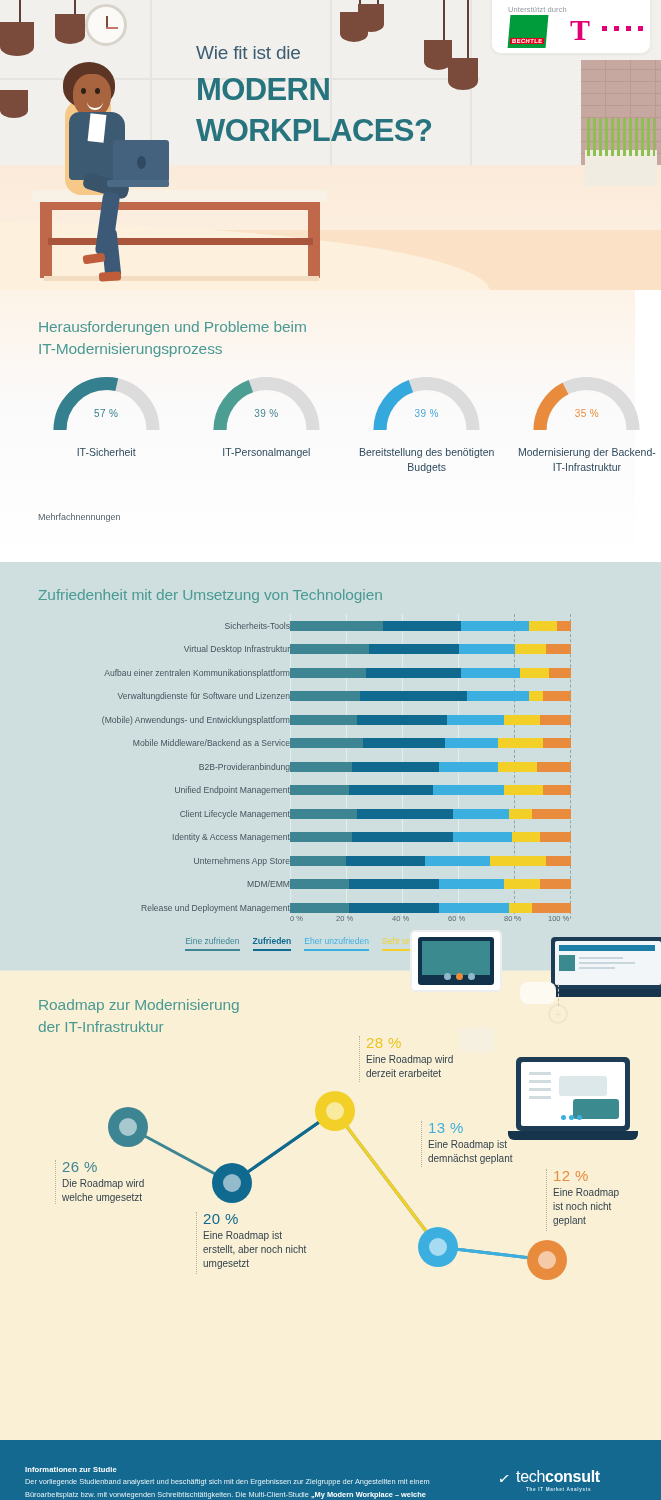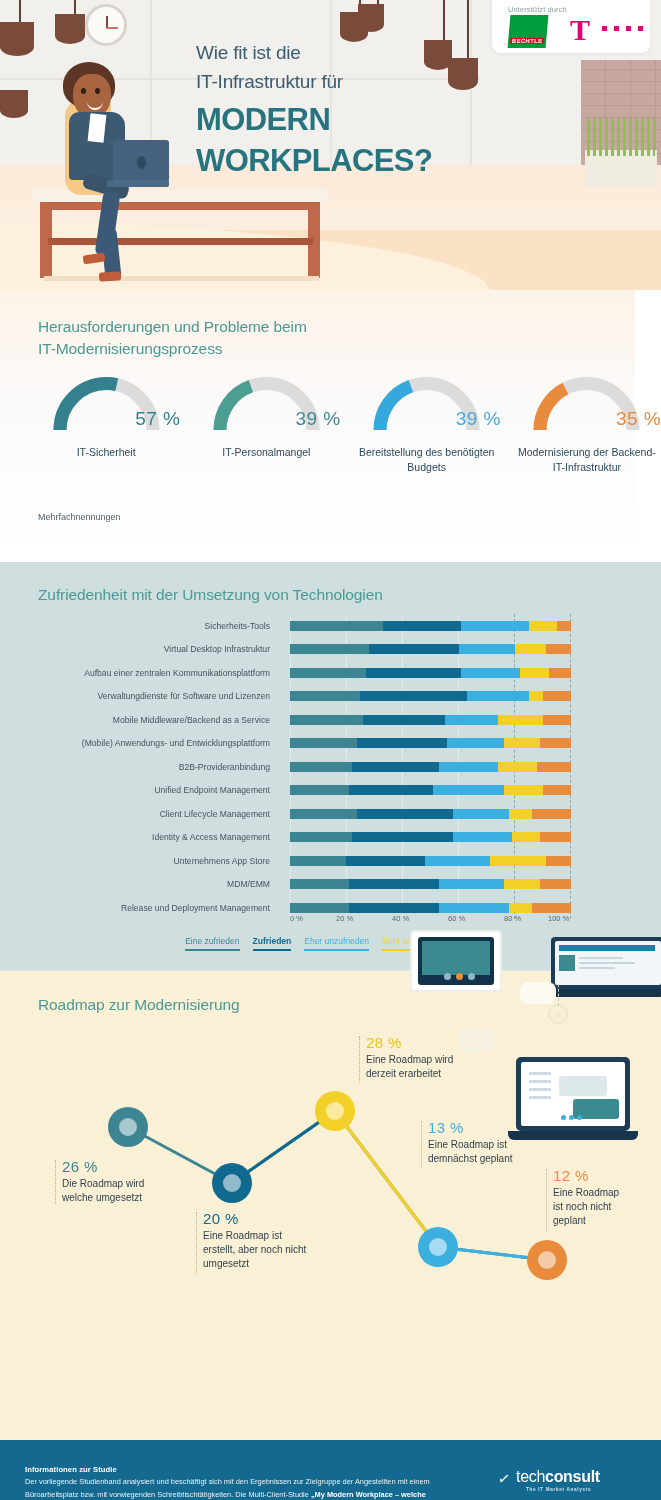--- a/index.html
+++ b/index.html
@@ -122,37 +122,37 @@
   }
   .sec-title{
     color:#4a9a93; font-size:15.5px; line-height:1.45; letter-spacing:-.1px;
   }
   .gauges{ position:absolute; left:0; top:82px; width:661px; display:flex; }
   .gauge-cell{ width:150px; margin-left:12px; text-align:center; position:relative;}
   .gauge-cell:nth-child(1){ margin-left:32px;}
   .gauge-wrap{ position:relative; width:113px; height:60px; margin:0 auto; overflow:hidden;}
   .gauge-svg{ display:block; }
   .gauge-val{
-    position:absolute; left:0; right:0; top:36px; text-align:right;
-    font-size:19px; letter-spacing:.4px;
+    position:absolute; left:0; right:0; top:36px; text-align:center;
+    font-size:10px; letter-spacing:.4px;
   }
   .gauge-lab{
     margin-top:13px; font-size:10.5px; color:#2e4a5c; line-height:1.42;
   }
   .multi-note{ position:absolute; left:38px; top:222px; font-size:9px; color:#53616b;}
 
   
   .sec-chart{
     position:relative; width:661px; height:400px; background:#cfdfe0;
   }
   .chart-title{ position:absolute; left:38px; top:22px; }
   .chart-area{ position:absolute; left:0; top:52px; width:661px; }
   .row{ display:flex; align-items:center; height:23.5px;}
   .row-label{
-    width:290px; text-align:right; padding-right:20px;
+    width:290px; text-align:right; padding-right:0;
     font-size:8.6px; color:#44545c; white-space:nowrap;
   }
   .row-bars{ position:relative; width:280px; height:10px; }
   .seg{ position:absolute; top:0; height:10px; }
   .gridline{ position:absolute; top:0; width:1px; height:305px; background:rgba(255,255,255,.45);}
   .gridline.dashed{
     background:none;
     border-left:1px dashed rgba(90,120,130,.55);
   }
   .xaxis{ position:absolute; left:290px; top:300px; width:285px; height:14px;}
@@ -301,21 +301,20 @@
     <div class="p-laptop-dot"></div>
     <div class="p-laptop-base"></div>
     <div class="p-leg2"></div>
     <div class="p-leg3"></div>
     <div class="p-shoe" style="left:28px;top:196px;transform:rotate(-8deg);"></div>
     <div class="p-shoe" style="left:44px;top:214px;transform:rotate(-4deg);"></div>
   </div>
 
   <div class="hero-title">
     <div class="hero-l1">Wie fit ist die</div>
-    <div class="hero-l2">IT-Infrastruktur für</div>
     <div class="hero-big">MODERN</div>
     <div class="hero-big">WORKPLACES?</div>
   </div>
 
   <div class="support-box">
     <div class="support-label">Unterstützt durch</div>
     <div class="bechtle-logo">
       <div class="bechtle-text">BECHTLE</div>
     </div>
     <div class="tlogo">
@@ -430,37 +429,37 @@
           <div class="row-label">Verwaltungdienste für Software und Lizenzen</div>
           <div class="row-bars">
             <div class="seg" style="left: 0px; width: 70.25px; background: rgb(61, 133, 147);"></div>
             <div class="seg" style="left: 70.25px; width: 106.78px; background: rgb(16, 105, 143);"></div>
             <div class="seg" style="left: 177.03px; width: 61.82px; background: rgb(59, 176, 224);"></div>
             <div class="seg" style="left: 238.85px; width: 14.05px; background: rgb(243, 208, 39);"></div>
             <div class="seg" style="left: 252.9px; width: 28.1px; background: rgb(233, 139, 60);"></div>
           </div>
         </div>
         <div class="row">
+          <div class="row-label">(Mobile) Anwendungs- und Entwicklungsplattform</div>
+          <div class="row-bars">
+            <div class="seg" style="left: 0px; width: 67.44px; background: rgb(61, 133, 147);"></div>
+            <div class="seg" style="left: 67.44px; width: 89.92px; background: rgb(16, 105, 143);"></div>
+            <div class="seg" style="left: 157.36px; width: 56.2px; background: rgb(59, 176, 224);"></div>
+            <div class="seg" style="left: 213.56px; width: 36.53px; background: rgb(243, 208, 39);"></div>
+            <div class="seg" style="left: 250.09px; width: 30.91px; background: rgb(233, 139, 60);"></div>
+          </div>
+        </div>
+        <div class="row">
           <div class="row-label">Mobile Middleware/Backend as a Service</div>
           <div class="row-bars">
             <div class="seg" style="left: 0px; width: 73.06px; background: rgb(61, 133, 147);"></div>
             <div class="seg" style="left: 73.06px; width: 81.49px; background: rgb(16, 105, 143);"></div>
             <div class="seg" style="left: 154.55px; width: 53.39px; background: rgb(59, 176, 224);"></div>
             <div class="seg" style="left: 207.94px; width: 44.96px; background: rgb(243, 208, 39);"></div>
             <div class="seg" style="left: 252.9px; width: 28.1px; background: rgb(233, 139, 60);"></div>
-          </div>
-        </div>
-        <div class="row">
-          <div class="row-label">(Mobile) Anwendungs- und Entwicklungsplattform</div>
-          <div class="row-bars">
-            <div class="seg" style="left: 0px; width: 67.44px; background: rgb(61, 133, 147);"></div>
-            <div class="seg" style="left: 67.44px; width: 89.92px; background: rgb(16, 105, 143);"></div>
-            <div class="seg" style="left: 157.36px; width: 56.2px; background: rgb(59, 176, 224);"></div>
-            <div class="seg" style="left: 213.56px; width: 36.53px; background: rgb(243, 208, 39);"></div>
-            <div class="seg" style="left: 250.09px; width: 30.91px; background: rgb(233, 139, 60);"></div>
           </div>
         </div>
         <div class="row">
           <div class="row-label">B2B-Provideranbindung</div>
           <div class="row-bars">
             <div class="seg" style="left: 0px; width: 61.82px; background: rgb(61, 133, 147);"></div>
             <div class="seg" style="left: 61.82px; width: 87.11px; background: rgb(16, 105, 143);"></div>
             <div class="seg" style="left: 148.93px; width: 59.01px; background: rgb(59, 176, 224);"></div>
             <div class="seg" style="left: 207.94px; width: 39.34px; background: rgb(243, 208, 39);"></div>
             <div class="seg" style="left: 247.28px; width: 33.72px; background: rgb(233, 139, 60);"></div>
@@ -552,20 +551,21 @@
   </div>
   <div class="gear" style="left:568px;top:872px;width:13px;height:13px;"></div>
   <div class="gear" style="left:580px;top:886px;width:9px;height:9px;"></div>
 
   <div class="dashline" style="left:612px;top:925px;width:1px;height:28px;border-top:0;border-left:1px dashed #b6c9cc;"></div>
 </div>
 
 <div class="sec-road">
   <div class="road-title sec-title">
     <div>Roadmap zur Modernisierung</div>
+    <div>der IT-Infrastruktur</div>
   </div>
 
   <div class="tablet" style="top:-32px;left:410px;">
     <div class="in">
       <div class="vid"></div>
       <div class="tb-dot" style="left:26px;background:#8fb8c9;"></div>
       <div class="tb-dot" style="left:38px;background:#e98b3c;"></div>
       <div class="tb-dot" style="left:50px;background:#8fb8c9;"></div>
     </div>
   </div>

